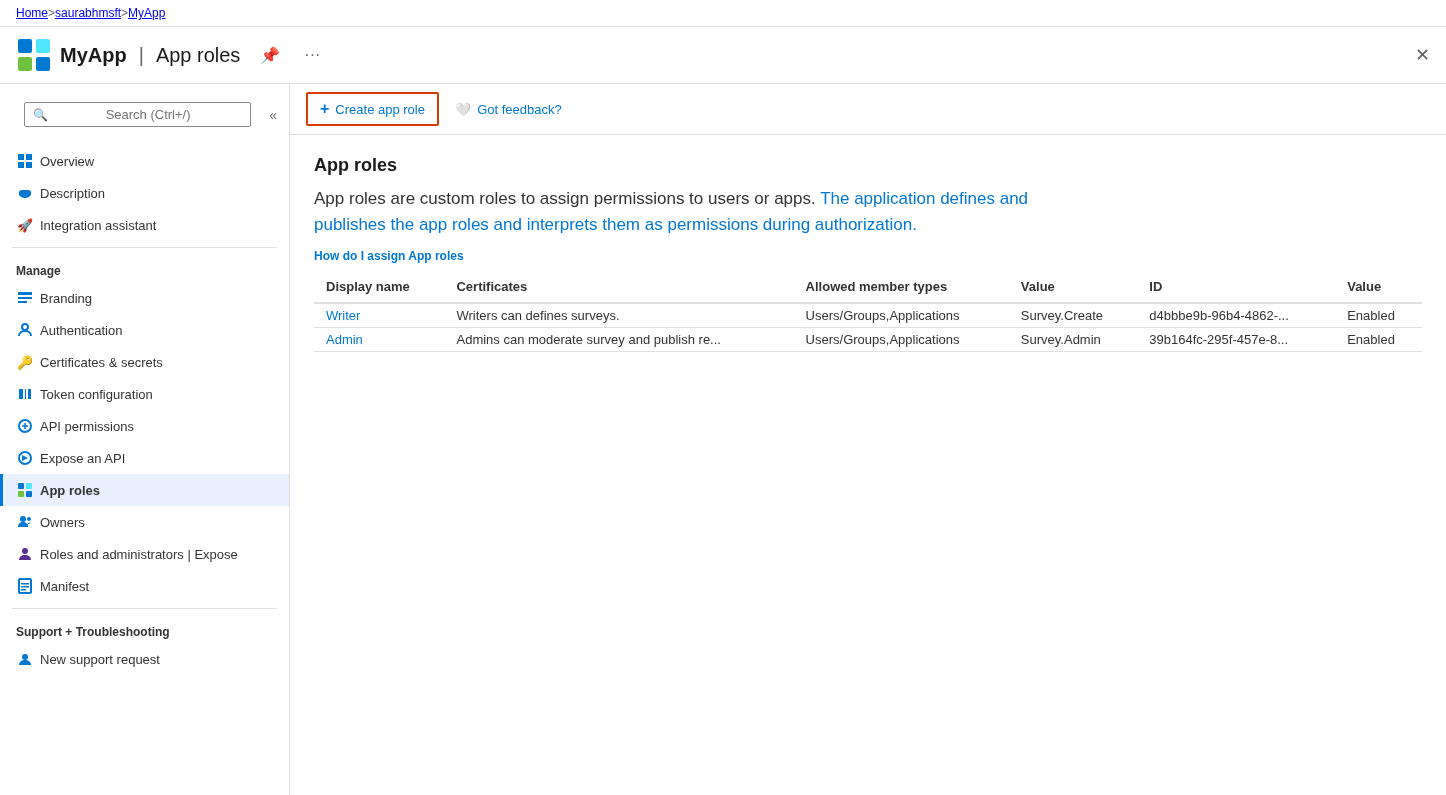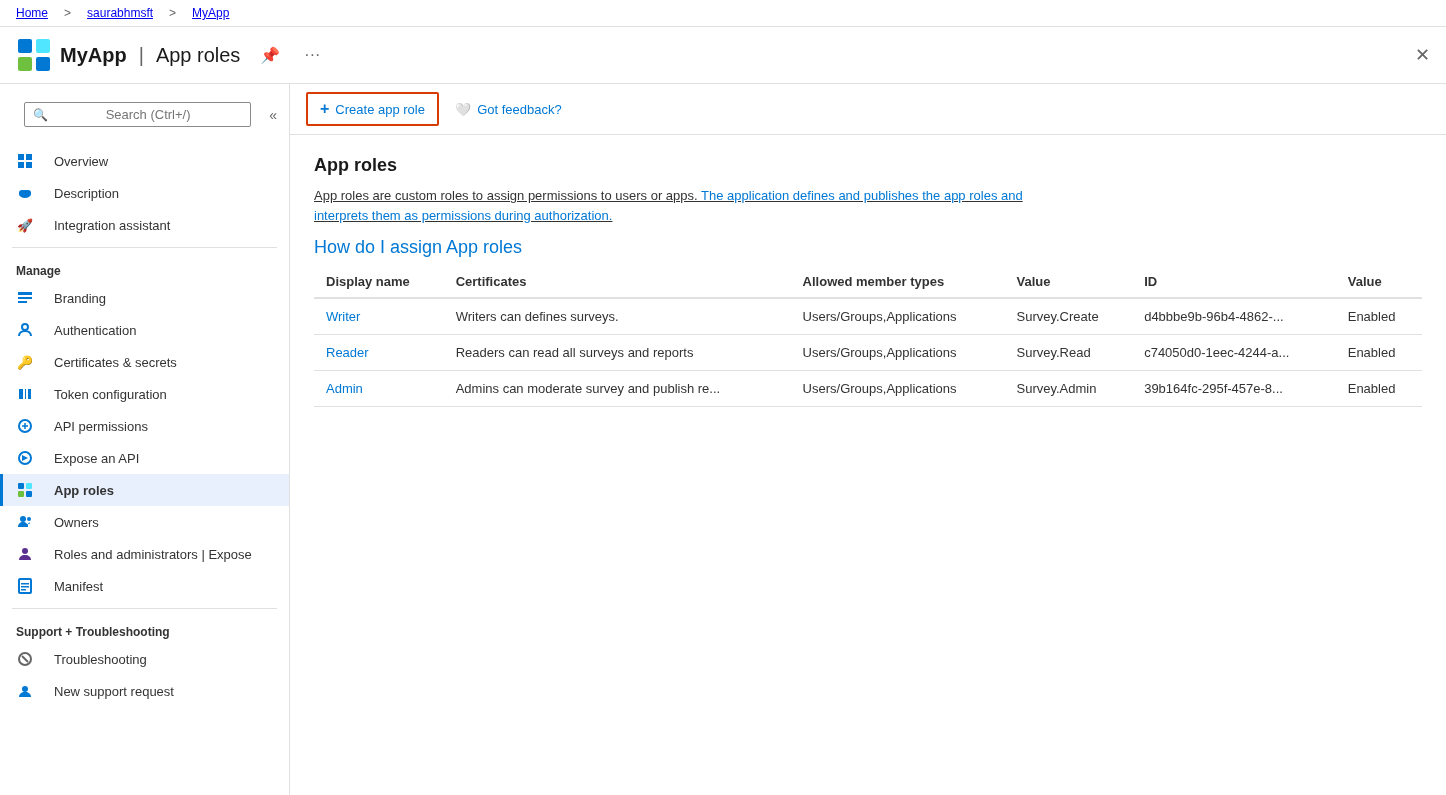--- a/index.html
+++ b/index.html
@@ -8,62 +8,62 @@
     
     .top-bar { display: flex; align-items: center; padding: 10px 16px; border-bottom: 1px solid #e0e0e0; gap: 8px; }
     .top-bar .app-icon { width: 36px; height: 36px; }
     .top-bar .title { font-size: 20px; font-weight: 600; color: #1a1a1a; }
     .top-bar .separator { color: #666; font-size: 20px; margin: 0 4px; }
     .top-bar .subtitle { font-size: 20px; font-weight: 400; color: #1a1a1a; }
     .top-bar .icon-btn { background: none; border: none; cursor: pointer; padding: 4px; color: #666; font-size: 16px; margin-left: 8px; }
     .top-bar .close-btn { margin-left: auto; background: none; border: none; cursor: pointer; font-size: 18px; color: #666; }
 
     
-    .breadcrumb { padding: 6px 16px; font-size: 12px; color: #0078d4; display: flex; gap: 16px; align-items: center; border-bottom: 1px solid #e0e0e0; }
+    .breadcrumb { padding: 6px 16px; font-size: 12px; color: #0078d4; display: flex; gap: 0; align-items: center; border-bottom: 1px solid #e0e0e0; }
     .breadcrumb span { color: #666; }
 
     
     .main-layout { display: flex; flex: 1; overflow: hidden; }
 
     
     .sidebar { width: 290px; border-right: 1px solid #e0e0e0; overflow-y: auto; flex-shrink: 0; padding-bottom: 16px; }
     .search-box { display: flex; align-items: center; margin: 10px 12px; border: 1px solid #8a8a8a; border-radius: 2px; padding: 4px 8px; gap: 6px; }
     .search-box input { border: none; outline: none; font-size: 13px; color: #333; width: 100%; text-align: center; }
     .search-icon { color: #666; font-size: 12px; }
     .collapse-btn { background: none; border: none; cursor: pointer; color: #666; font-size: 14px; margin-left: auto; }
 
     .sidebar-section-label { font-size: 12px; font-weight: 600; color: #333; padding: 10px 16px 4px; }
     .sidebar-divider { border: none; border-top: 1px solid #e0e0e0; margin: 6px 12px; }
 
-    .sidebar-item { display: flex; align-items: center; gap: 20px; padding: 7px 16px; cursor: pointer; color: #333; font-size: 13px; text-decoration: none; }
+    .sidebar-item { display: flex; align-items: center; gap: 6px; padding: 7px 16px; cursor: pointer; color: #333; font-size: 13px; text-decoration: none; }
     .sidebar-item.active { background: #e8f0fe; font-weight: 600; border-left: 3px solid #0078d4; padding-left: 13px; }
     .sidebar-item .item-icon { width: 18px; height: 18px; display: flex; align-items: center; justify-content: center; flex-shrink: 0; }
 
     
     .content { flex: 1; overflow-y: auto; display: flex; flex-direction: column; }
 
     
     .toolbar { display: flex; align-items: center; padding: 8px 16px; border-bottom: 1px solid #e0e0e0; gap: 16px; }
     .toolbar-btn { display: flex; align-items: center; gap: 6px; padding: 6px 12px; border: 2px solid #d83b01; background: #fff; color: #0078d4; cursor: pointer; font-size: 13px; border-radius: 2px; font-weight: 500; }
     .feedback-btn { display: flex; align-items: center; gap: 6px; background: none; border: none; cursor: pointer; color: #0078d4; font-size: 13px; }
 
     
     .page-content { padding: 20px 24px; }
     .page-title { font-size: 18px; font-weight: 600; color: #1a1a1a; margin-bottom: 10px; }
-    .page-description { font-size: 13px; color: #333; line-height: 1.5; max-width: 750px; text-decoration: underline; }
+    .page-description { font-size: 17px; color: #333; line-height: 1.5; max-width: 750px; }
     .page-description a { color: #0078d4; text-decoration: none; }
-    .help-link { color: #0078d4; font-size: 18px; text-decoration: none; display: inline-block; margin-top: 12px; }
+    .help-link { color: #0078d4; font-size: 12px; text-decoration: none; display: inline-block; margin-top: 12px; font-weight: bold; }
 
     
     .table-container { margin-top: 8px; }
     table { width: 100%; border-collapse: collapse; }
     thead tr { border-bottom: 2px solid #e0e0e0; }
     th { text-align: left; padding: 8px 12px; font-size: 13px; font-weight: 600; color: #333; }
     tbody tr { border-bottom: 1px solid #e0e0e0; }
-    td { padding: 10px 12px; font-size: 13px; color: #333; }
+    td { padding: 4px 12px; font-size: 13px; color: #333; }
     td a { color: #0078d4; text-decoration: none; }
 
     
     .icon-grid { color: #0078d4; }
     .icon-cloud { color: #0078d4; }
   </style>
 </head>
 <body>
 
 <div class="breadcrumb">
@@ -222,29 +222,20 @@
             <rect x="4" y="8" width="8" height="1.5" fill="#0078d4"></rect>
             <rect x="4" y="11" width="5" height="1.5" fill="#0078d4"></rect>
           </svg>
       </span>
       <span>Manifest</span>
     </div>
 
     <hr class="sidebar-divider">
     <div class="sidebar-section-label">Support + Troubleshooting</div>
 
-    <div class="sidebar-item">
-      <span class="item-icon">
-        <svg width="16" height="16" viewBox="0 0 16 16">
-            <circle cx="8" cy="8" r="6" fill="none" stroke="#666" stroke-width="2"></circle>
-            <line x1="5" y1="5" x2="11" y2="11" stroke="#666" stroke-width="2"></line>
-          </svg>
-      </span>
-      <span>Troubleshooting</span>
-    </div>
     <div class="sidebar-item">
       <span class="item-icon">
         <svg width="16" height="16" viewBox="0 0 16 16">
             <circle cx="8" cy="6" r="3" fill="#0078d4"></circle>
             <path d="M2 14c0-3 2.5-5 6-5s6 2 6 5" fill="#0078d4"></path>
           </svg>
       </span>
       <span>New support request</span>
     </div>
   </div>
@@ -285,28 +276,20 @@
           <tbody id="table-body">
           <tr>
       <td><a href="#">Writer</a></td>
       <td>Writers can defines surveys.</td>
       <td>Users/Groups,Applications</td>
       <td>Survey.Create</td>
       <td>d4bbbe9b-96b4-4862-...</td>
       <td>Enabled</td>
     </tr>
               <tr>
-      <td><a href="#">Reader</a></td>
-      <td>Readers can read all surveys and reports</td>
-      <td>Users/Groups,Applications</td>
-      <td>Survey.Read</td>
-      <td>c74050d0-1eec-4244-a...</td>
-      <td>Enabled</td>
-    </tr>
-              <tr>
       <td><a href="#">Admin</a></td>
       <td>Admins can moderate survey and publish re...</td>
       <td>Users/Groups,Applications</td>
       <td>Survey.Admin</td>
       <td>39b164fc-295f-457e-8...</td>
       <td>Enabled</td>
     </tr>
             </tbody>
         </table>
       </div>

